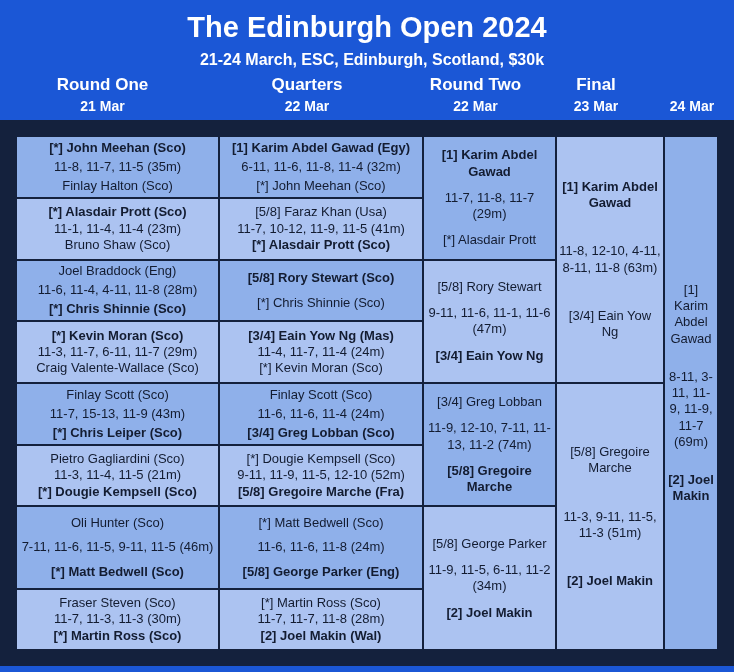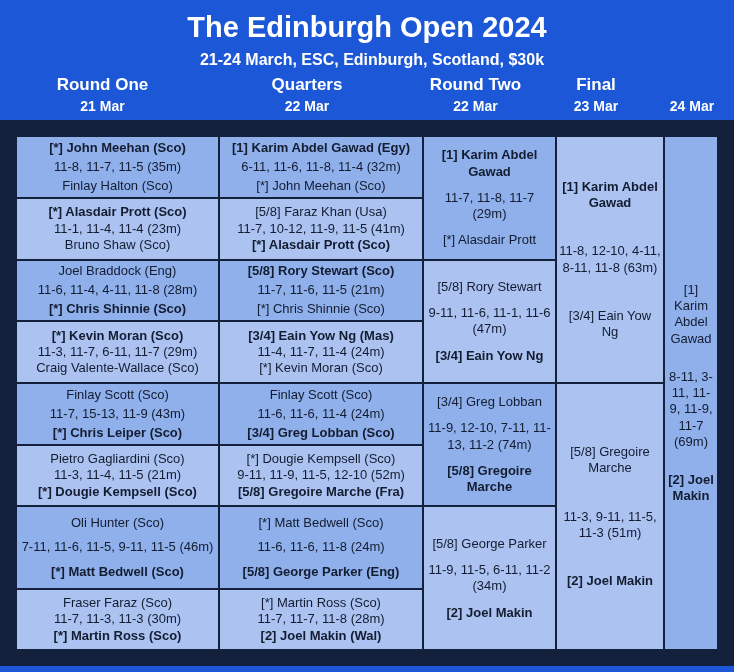--- a/index.html
+++ b/index.html
@@ -104,38 +104,37 @@
     <div class="player">Pietro Gagliardini (Sco)</div>
     <div class="score">11-3, 11-4, 11-5 (21m)</div>
     <div class="player bold">[*] Dougie Kempsell (Sco)</div>
   </div>
   <div class="match dark" style="grid-area:19/1/23/2">
     <div class="player">Oli Hunter (Sco)</div>
     <div class="score">7-11, 11-6, 11-5, 9-11, 11-5 (46m)</div>
     <div class="player bold">[*] Matt Bedwell (Sco)</div>
   </div>
   <div class="match light" style="grid-area:23/1/26/2">
-    <div class="player">Fraser Faraz (Sco)</div>
+    <div class="player">Fraser Steven (Sco)</div>
     <div class="score">11-7, 11-3, 11-3 (30m)</div>
     <div class="player bold">[*] Martin Ross (Sco)</div>
   </div>
 
   <div class="match dark" style="grid-area:1/2/4/3">
     <div class="player bold">[1] Karim Abdel Gawad (Egy)</div>
     <div class="score">6-11, 11-6, 11-8, 11-4 (32m)</div>
     <div class="player">[*] John Meehan (Sco)</div>
   </div>
   <div class="match light" style="grid-area:4/2/7/3">
     <div class="player">[5/8] Faraz Khan (Usa)</div>
     <div class="score">11-7, 10-12, 11-9, 11-5 (41m)</div>
     <div class="player bold">[*] Alasdair Prott (Sco)</div>
   </div>
   <div class="match dark" style="grid-area:7/2/10/3">
     <div class="player bold">[5/8] Rory Stewart (Sco)</div>
-    <div class="score">11-7, 11-6, 11-5 (21m)</div>
     <div class="player">[*] Chris Shinnie (Sco)</div>
   </div>
   <div class="match light" style="grid-area:10/2/13/3">
     <div class="player bold">[3/4] Eain Yow Ng (Mas)</div>
     <div class="score">11-4, 11-7, 11-4 (24m)</div>
     <div class="player">[*] Kevin Moran (Sco)</div>
   </div>
   <div class="match dark" style="grid-area:13/2/16/3">
     <div class="player">Finlay Scott (Sco)</div>
     <div class="score">11-6, 11-6, 11-4 (24m)</div>

